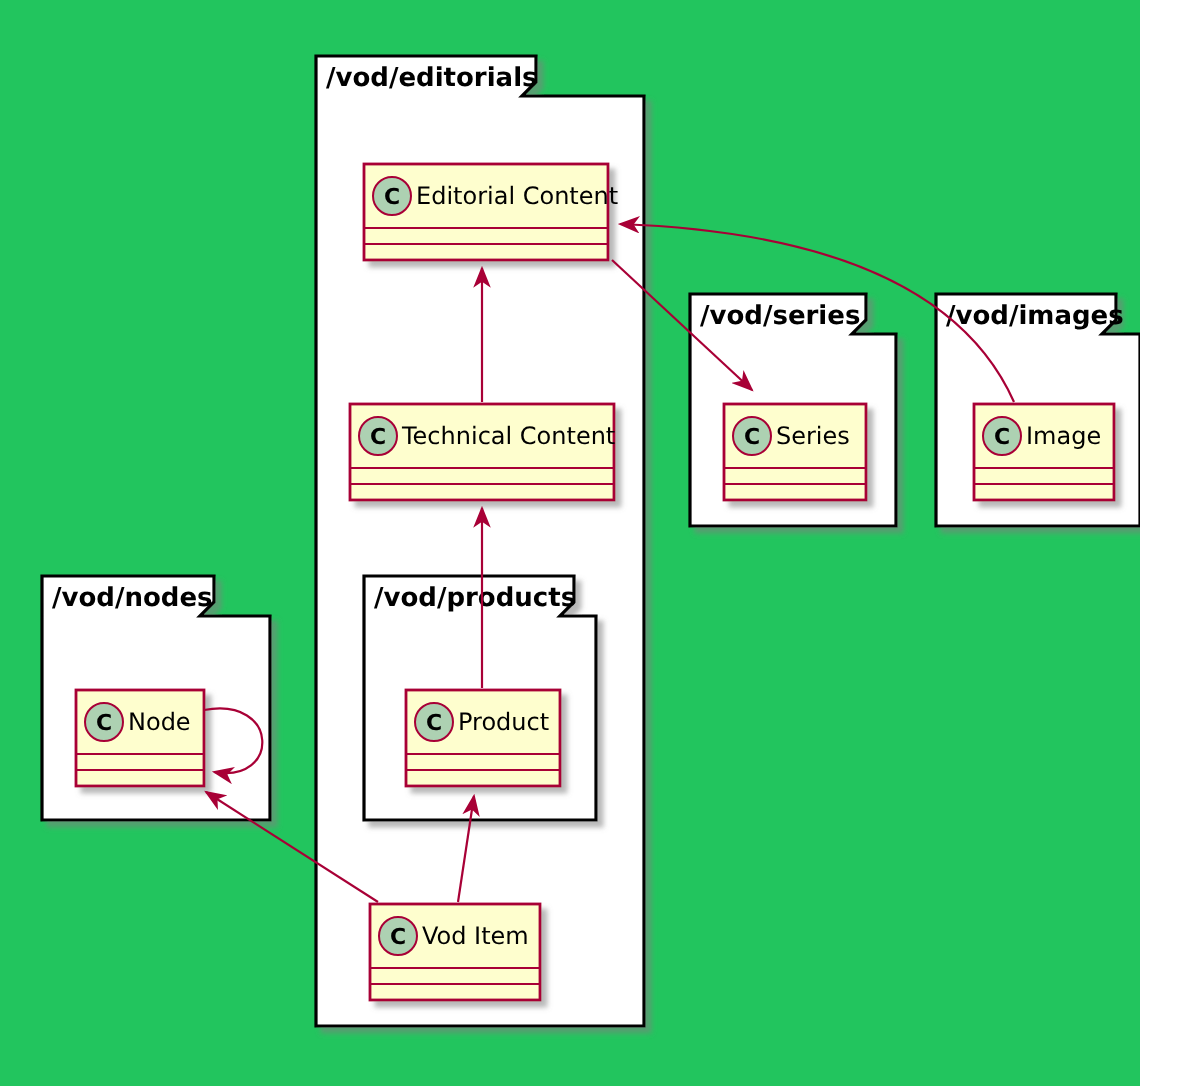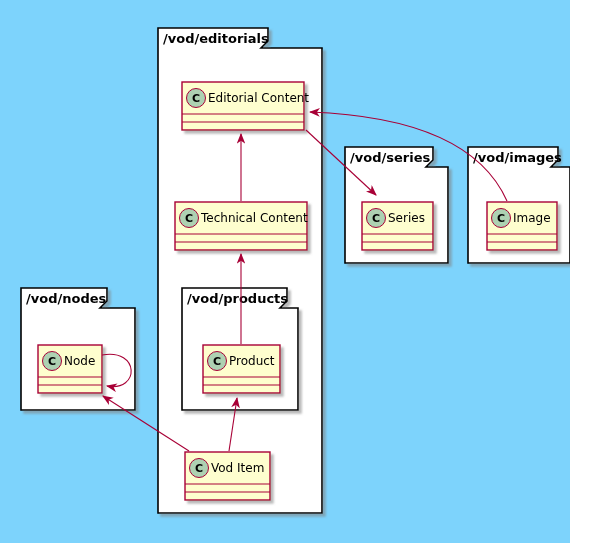--- a/index.html
+++ b/index.html
@@ -1,16 +1,16 @@
 <!DOCTYPE html>
 <html><head>
 <meta charset="utf-8">
 <style>
   html,body{margin:0;padding:0;background:#ffffff;}
-  .canvas{position:relative;width:570px;height:543px;background:#7dd3fc;overflow:hidden;
+  .canvas{position:relative;width:570px;height:543px;background:#22c55e;overflow:hidden;
           font-family:"DejaVu Sans","Liberation Sans",sans-serif;}
   svg{display:block;}
   .pkg{fill:#ffffff;stroke:#000000;stroke-width:1.6;}
   .pkg-label{font-size:13px;font-weight:bold;fill:#000000;}
   .cls{fill:#FEFECE;stroke:#A80036;stroke-width:1.4;}
   .cdiv{stroke:#A80036;stroke-width:1;}
   .ccircle{fill:#ADD1B2;stroke:#A80036;stroke-width:1;}
   .cletter{font-size:11px;font-weight:bold;fill:#000000;text-anchor:middle;}
   .cname{font-size:12px;fill:#000000;}
   .arrow{fill:none;stroke:#A80036;stroke-width:1.1;}

